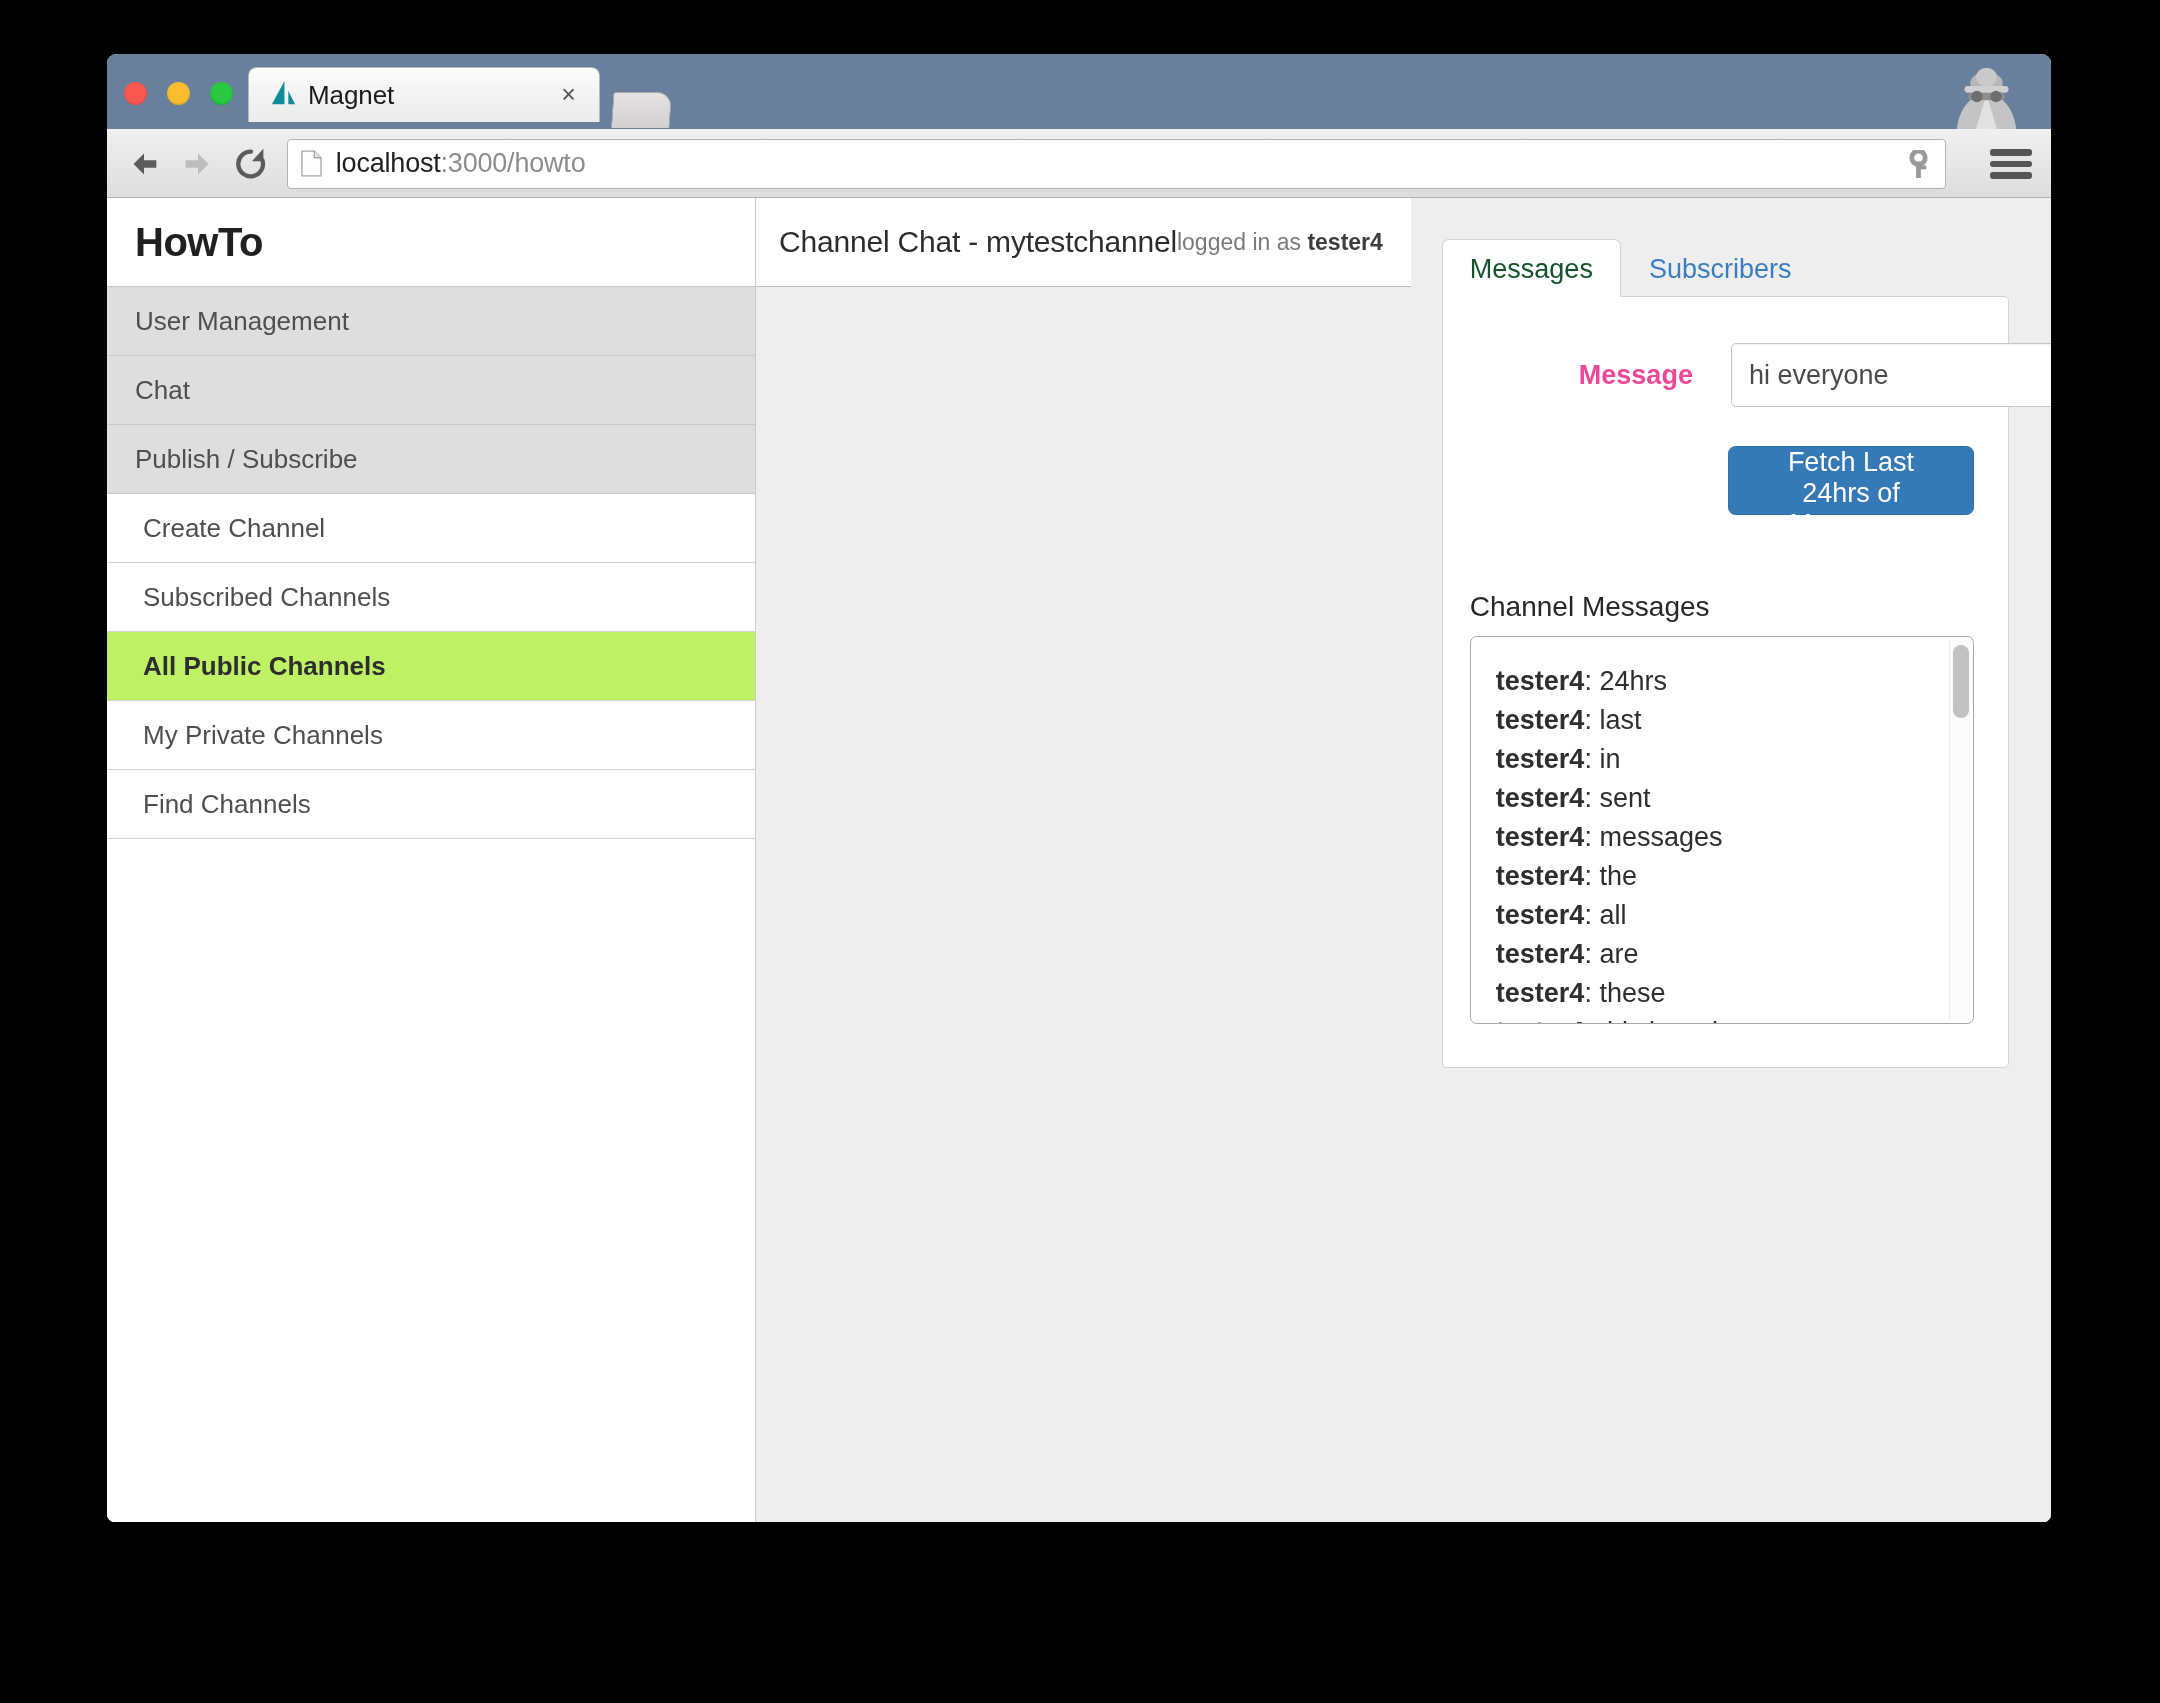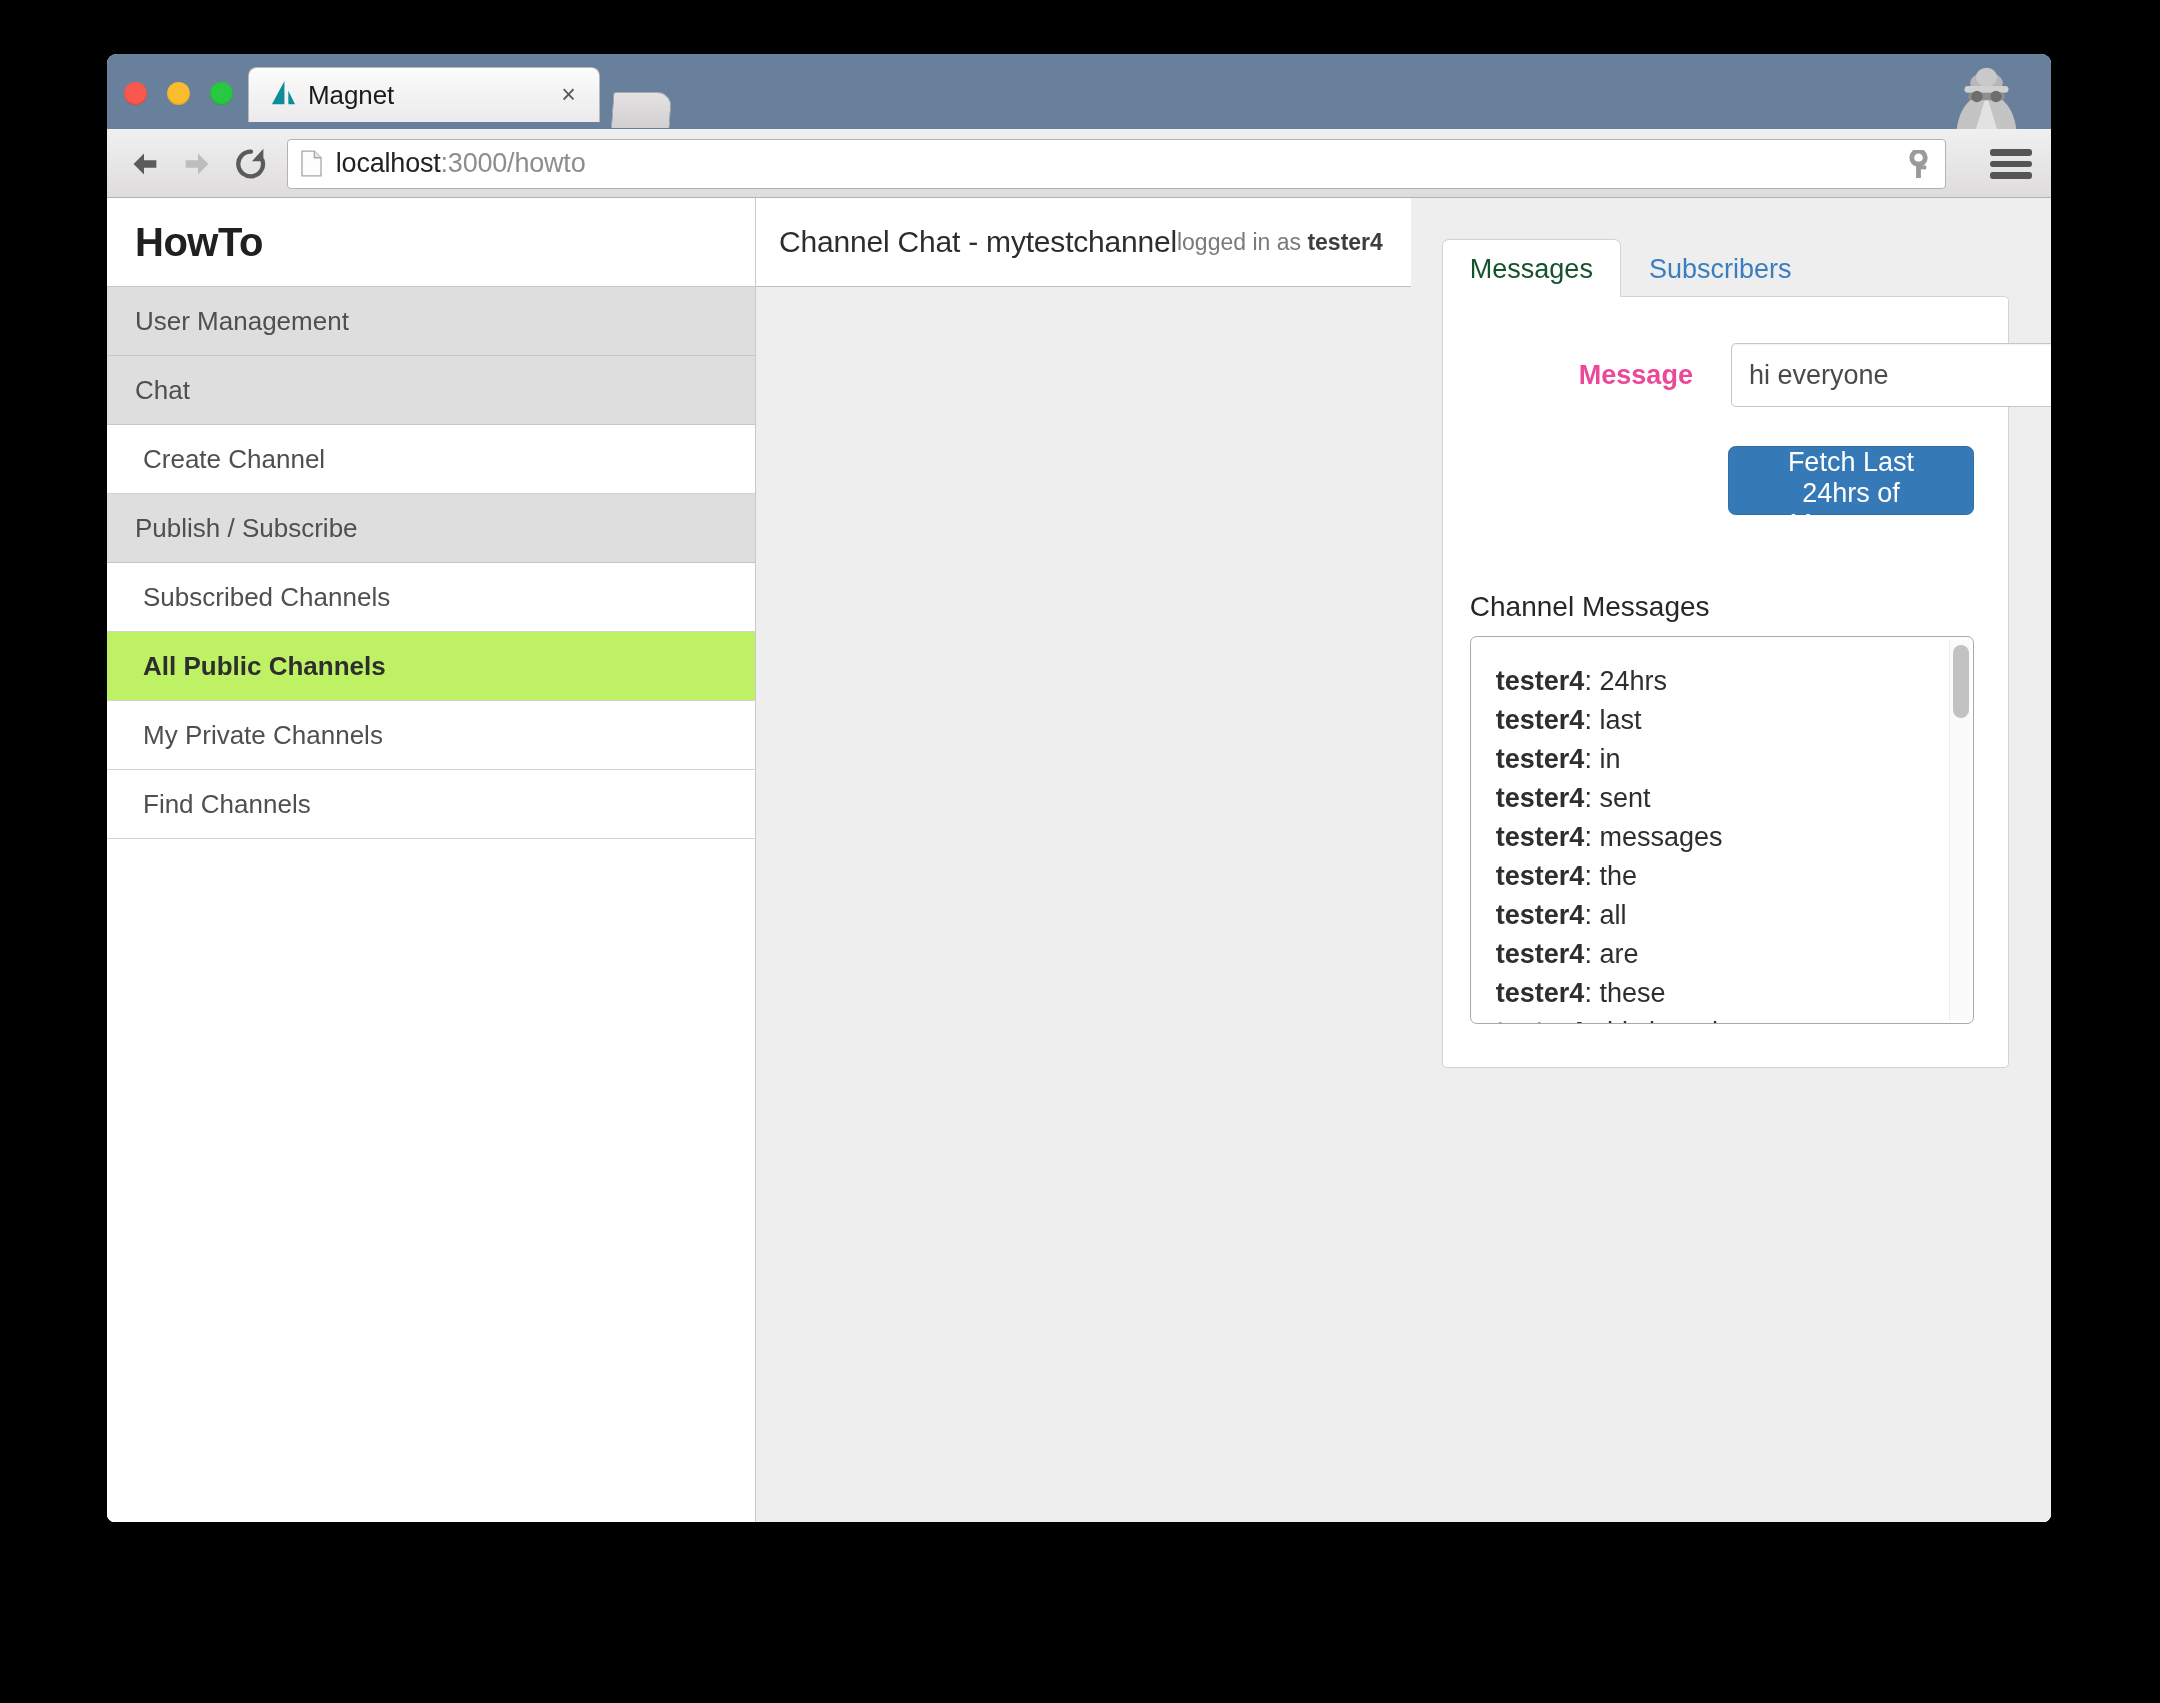--- a/index.html
+++ b/index.html
@@ -420,25 +420,25 @@
       <div id="sidebar-header">
         <div id="sidebar-title">HowTo</div>
       </div>
 
       <div class="nav-item group">
         <span>User Management</span>
       </div>
       <div class="nav-item group">
         <span>Chat</span>
       </div>
+      <div class="nav-item group">
+        <span>Publish / Subscribe</span>
+      </div>
       <div class="nav-item child">
         <span>Create Channel</span>
-      </div>
-      <div class="nav-item group">
-        <span>Publish / Subscribe</span>
       </div>
       <div class="nav-item child">
         <span>Subscribed Channels</span>
       </div>
       <div class="nav-item child active">
         <span>All Public Channels</span>
       </div>
       <div class="nav-item child">
         <span>My Private Channels</span>
       </div>

